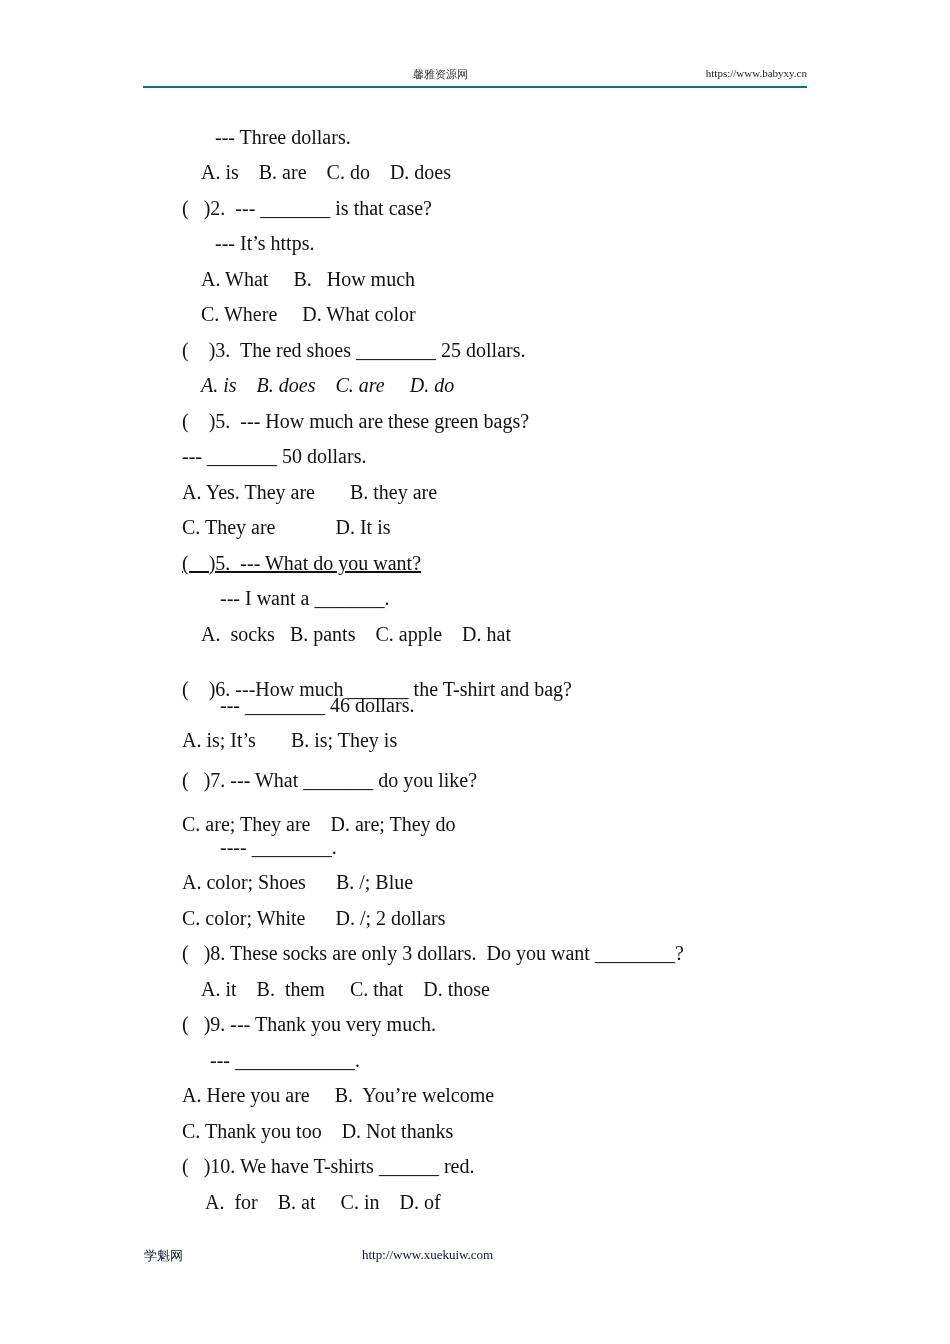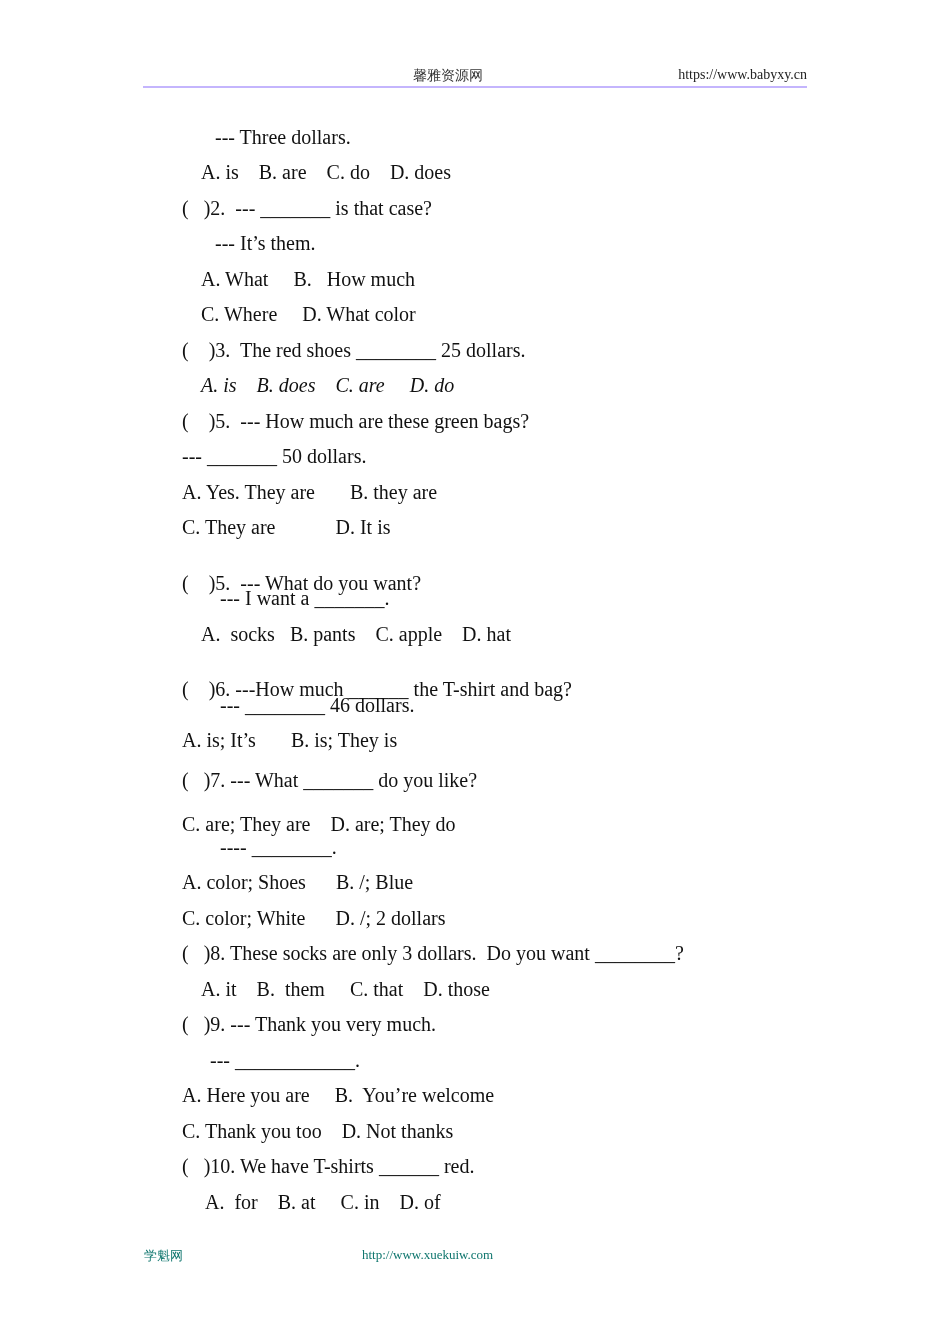--- a/index.html
+++ b/index.html
@@ -14,22 +14,22 @@
       font-family: "Liberation Serif", "DejaVu Serif", serif;
       color: #111111;
       overflow: hidden;
     }
     .header {
       position: absolute;
       left: 143px;
       top: 66px;
       width: 664px;
       height: 20px;
-      border-bottom: 2px solid #c4b5fd;
-      font-size: 14px;
+      border-bottom: 2px solid #0f766e;
+      font-size: 11px;
       font-family: Liberation Serif, serif;
     }
     .header .site {
       position: absolute;
       left: 270px;
       top: 1px;
       color: #333;
     }
     .header .url {
       position: absolute;
@@ -40,45 +40,45 @@
     .line {
       position: absolute;
       font-size: 20px;
       white-space: pre;
       line-height: 22px;
     }
     .footer {
       position: absolute;
       top: 1247px;
       font-size: 13px;
-      color: #0f766e;
+      color: #0f172a;
     }
   </style>
 </head>
 <body>
 
 <div class="header">
   <span class="site">馨雅资源网</span>
   <span class="url">https://www.babyxy.cn</span>
 </div>
 
 <div id="content">
     <div class="line" style="left: 215px; top: 126px;">--- Three dollars.</div>
     <div class="line" style="left: 201px; top: 161px;">A. is    B. are    C. do    D. does</div>
     <div class="line" style="left: 182px; top: 197px;">(   )2.  --- _______ is that case?</div>
-    <div class="line" style="left: 215px; top: 232px;">--- It’s them.</div>
+    <div class="line" style="left: 215px; top: 232px;">--- It’s https.</div>
     <div class="line" style="left: 201px; top: 268px;">A. What     B.   How much</div>
     <div class="line" style="left: 201px; top: 303px;">C. Where     D. What color</div>
     <div class="line" style="left: 182px; top: 339px;">(    )3.  The red shoes ________ 25 dollars.</div>
     <div class="line" style="left: 201px; top: 374px; font-style: italic;">A. is    B. does    C. are     D. do</div>
     <div class="line" style="left: 182px; top: 410px;">(    )5.  --- How much are these green bags?</div>
     <div class="line" style="left: 182px; top: 445px;">--- _______ 50 dollars.</div>
     <div class="line" style="left: 182px; top: 481px;">A. Yes. They are       B. they are</div>
     <div class="line" style="left: 182px; top: 516px;">C. They are            D. It is</div>
-    <div class="line" style="left: 182px; top: 572px;">(    )5.  --- What do you want?</div>
+    <div class="line" style="left: 182px; top: 552px; text-decoration: underline;">(    )5.  --- What do you want?</div>
     <div class="line" style="left: 220px; top: 587px;">--- I want a _______.</div>
     <div class="line" style="left: 201px; top: 623px; text-align: center;">A.  socks   B. pants    C. apple    D. hat</div>
     <div class="line" style="left: 182px; top: 678px;">(    )6. ---How much ______ the T-shirt and bag?</div>
     <div class="line" style="left: 220px; top: 694px;">--- ________ 46 dollars.</div>
     <div class="line" style="left: 182px; top: 729px;">A. is; It’s       B. is; They is</div>
     <div class="line" style="left: 182px; top: 765px; margin-top: 48px;">C. are; They are    D. are; They do</div>
     <div class="line" style="left: 182px; top: 769px;">(   )7. --- What _______ do you like?</div>
     <div class="line" style="left: 220px; top: 836px;">---- ________.</div>
     <div class="line" style="left: 182px; top: 871px;">A. color; Shoes      B. /; Blue</div>
     <div class="line" style="left: 182px; top: 907px;">C. color; White      D. /; 2 dollars</div>

